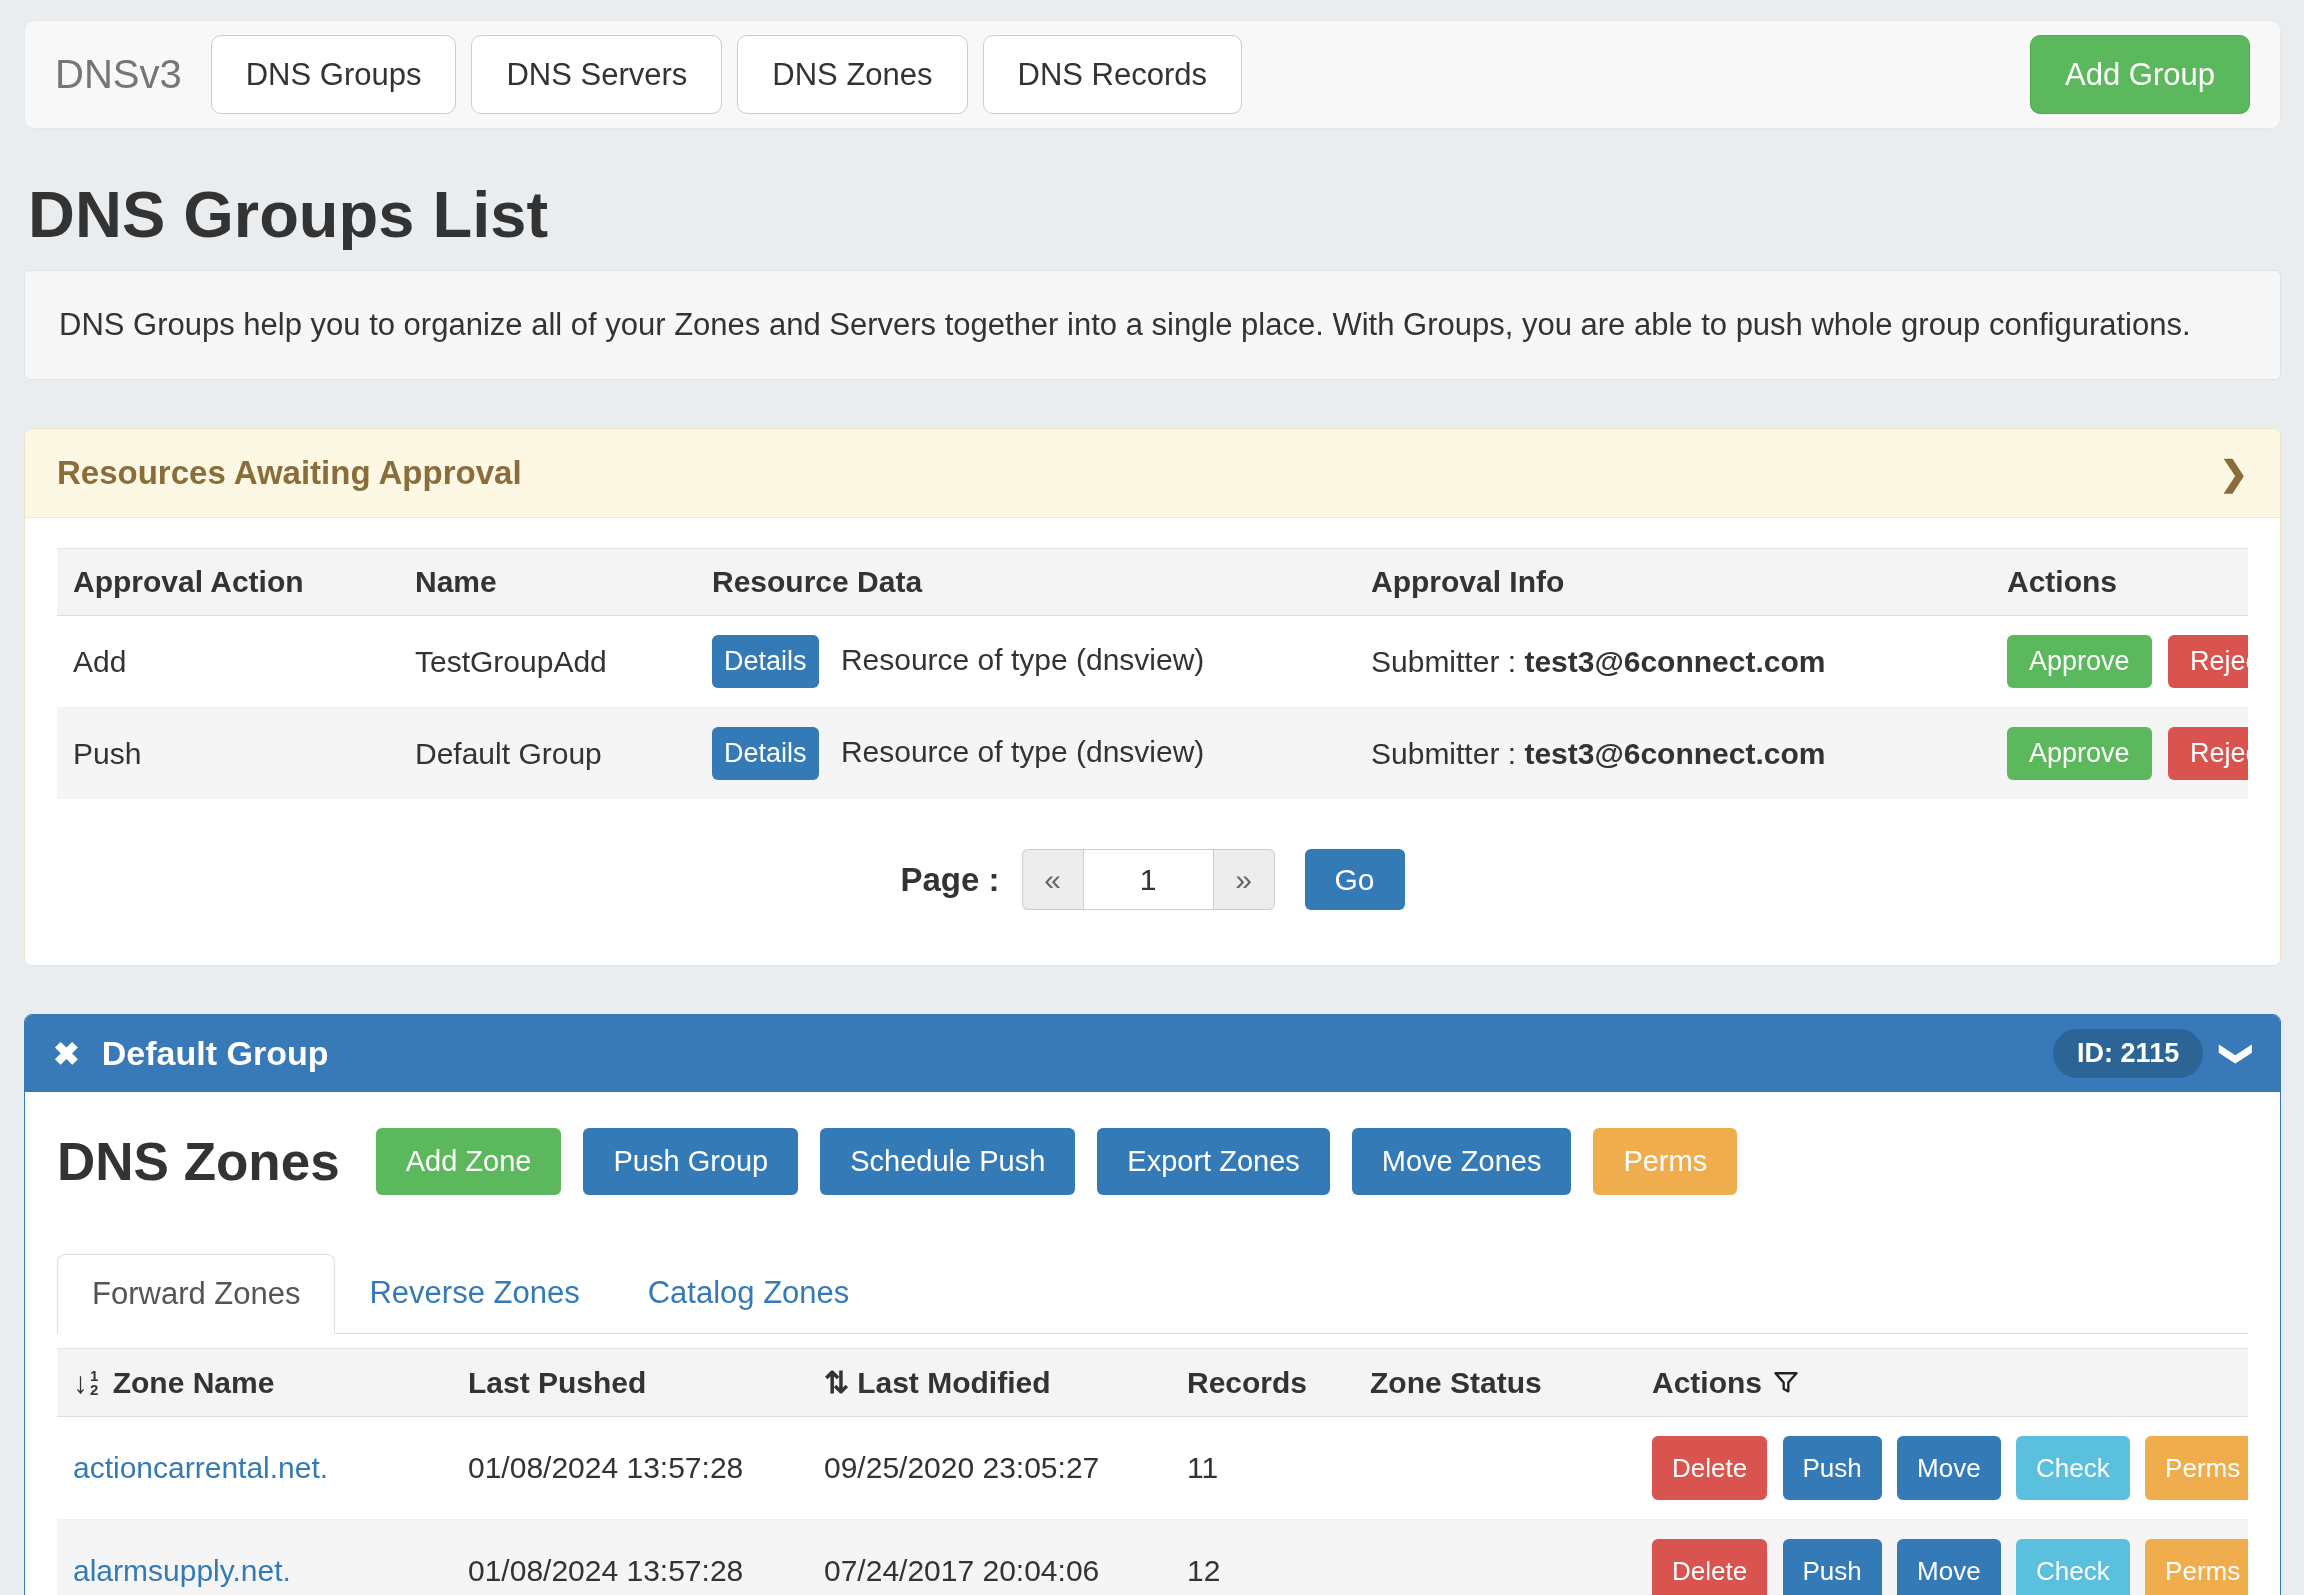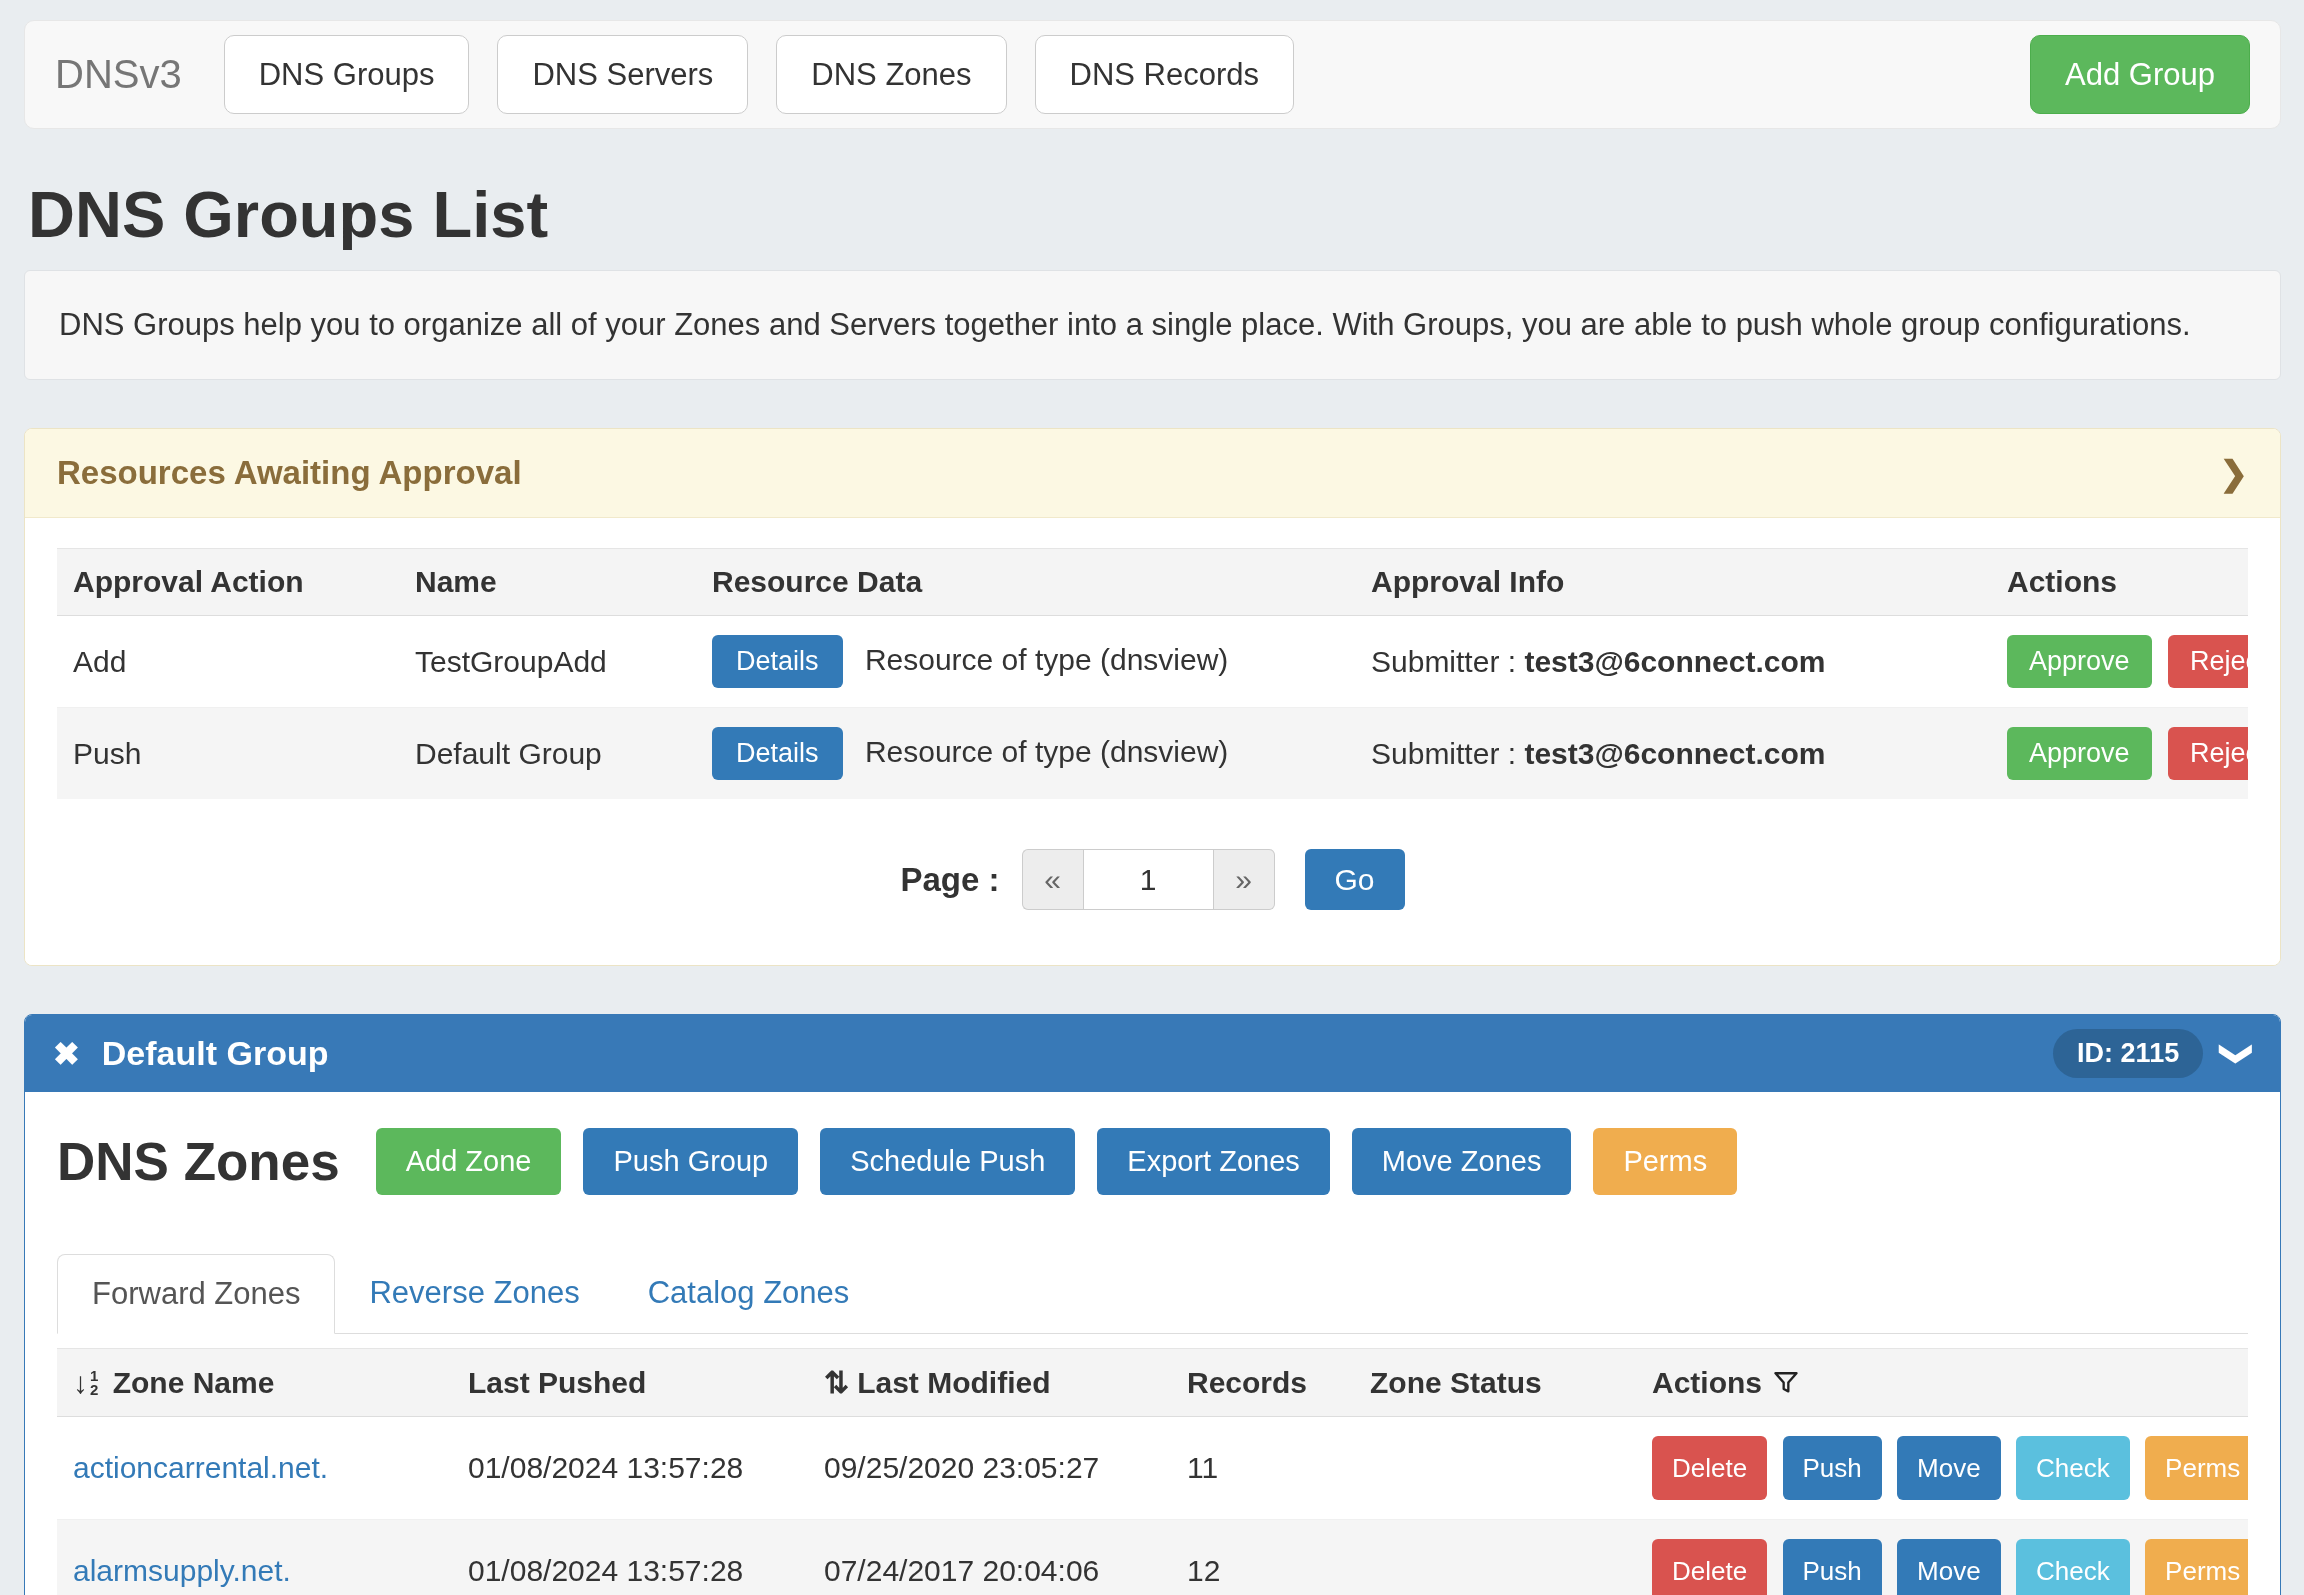--- a/index.html
+++ b/index.html
@@ -7,21 +7,21 @@
   html, body {
     width: 2305px; height: 1596px; overflow: hidden;
     background: #e9edf0; color: #333;
     font-family: "Liberation Sans", sans-serif;
   }
   .page { padding: 20px 24px; }
 
   
   .toolbar {
     background: #f8f8f8; border: 1px solid #e7e7e7; border-radius: 10px;
-    height: 109px; display: flex; align-items: center; padding: 0 30px; gap: 28px;
+    height: 109px; display: flex; align-items: center; padding: 0 30px; gap: 15px;
   }
   .brand { font-size: 40px; color: #767676; margin-right: 14px; }
   .nav-btn {
     background: #fff; border: 1px solid #ccc; border-radius: 10px;
     height: 79px; padding: 0 34px; font-size: 31px; color: #333;
     font-family: inherit; display: inline-flex; align-items: center; cursor: pointer; text-align: right;
   }
   .btn-add-group {
     margin-left: auto; background: #5cb85c; border: 1px solid #4cae4c; color: #fff;
     border-radius: 10px; height: 79px; padding: 0 34px; font-size: 31px;
@@ -61,21 +61,21 @@
   .data-table { width: 100%; border-collapse: collapse; font-size: 30px; table-layout: fixed; }
   .data-table thead th {
     background: #f4f4f4; text-align: left; font-weight: 700;
     padding: 16px; border-top: 1px solid #e5e5e5; border-bottom: 1px solid #ddd;
     white-space: nowrap;
   }
   .data-table tbody td { padding: 19px 16px; border-bottom: 1px solid #f0f0f0; vertical-align: middle; white-space: nowrap; overflow: hidden; }
   .data-table tbody tr:nth-child(even) td { background: #f5f5f5; }
   .data-table tbody tr:last-child td { border-bottom: none; }
 
-  .btn-details { font-size: 27px; height: 53px; padding: 0 24px; margin-right: 14px; }
+  .btn-details { font-size: 27px; height: 53px; padding: 0 12px; margin-right: 14px; }
   .btn-approve, .btn-reject { font-size: 27px; height: 53px; padding: 0 22px; }
   .btn-approve { margin-right: 8px; }
   .actions-cell { white-space: nowrap; }
 
   
   .pagination-row {
     margin-top: 50px; display: flex; align-items: center; justify-content: center; gap: 16px;
   }
   .page-label { font-weight: 700; font-size: 33px; margin-right: 6px; }
   .pager { display: inline-flex; }

